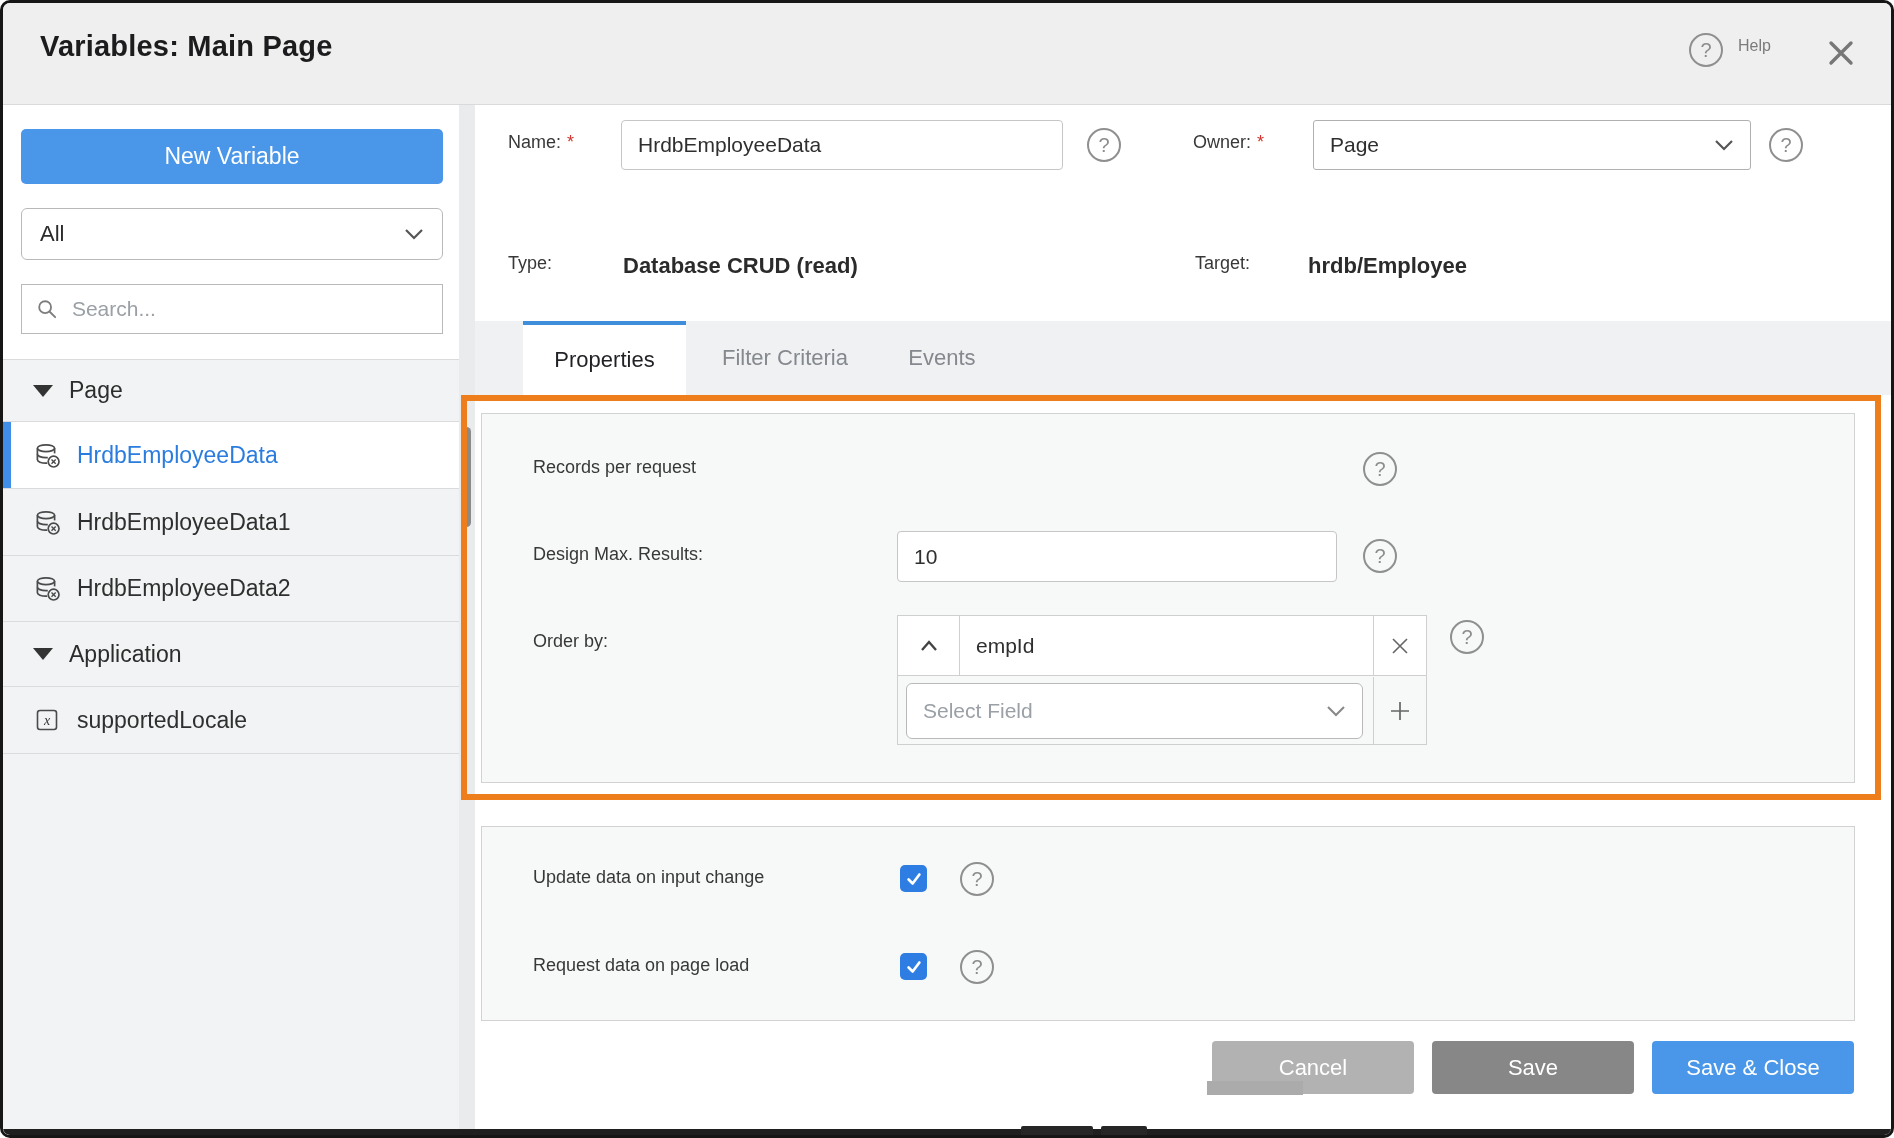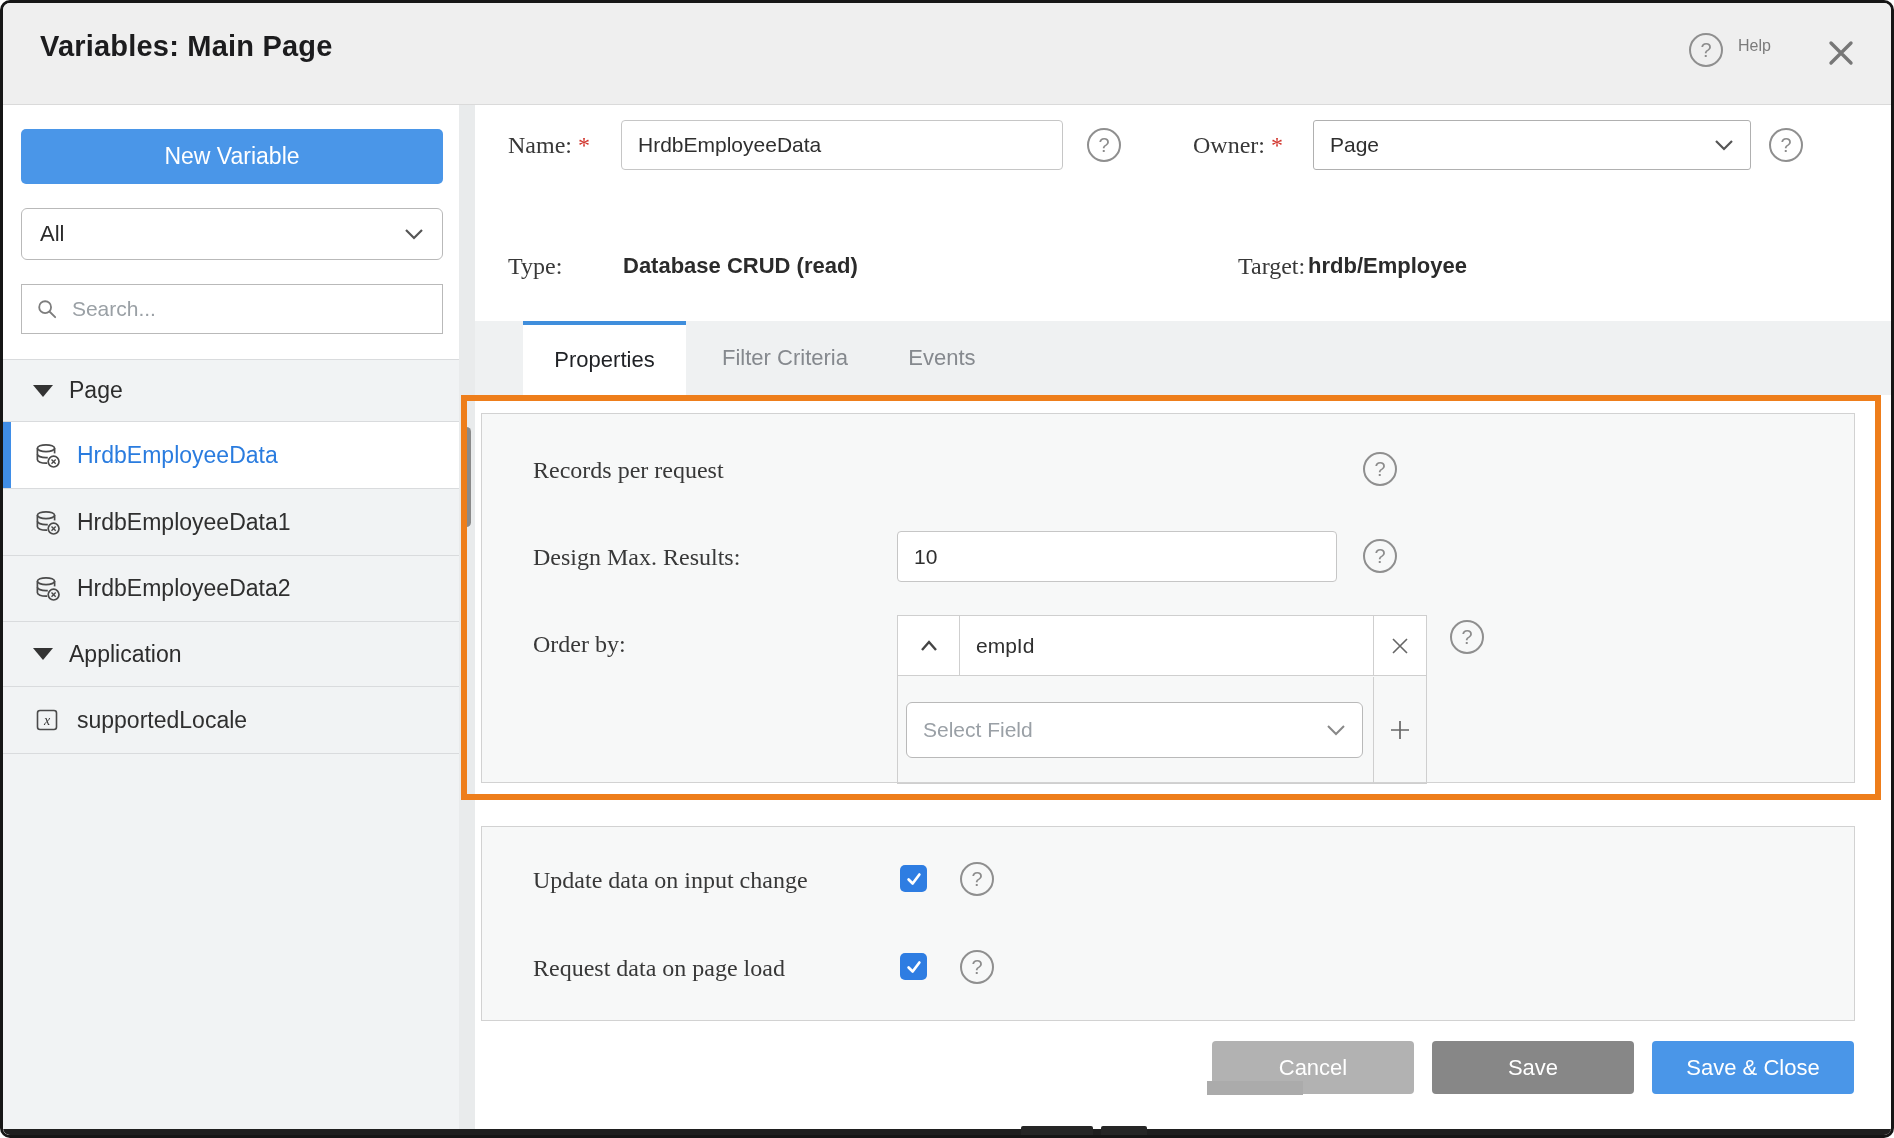--- a/index.html
+++ b/index.html
@@ -37,41 +37,41 @@
   .side-row.hdr-row{font-size:23px;color:#2c2c2c;}
   .tri-down{width:0;height:0;border-left:10px solid transparent;border-right:10px solid transparent;border-top:12px solid #333;}
   .side-row.selected{background:#ffffff;color:#2a7cdf;}
   .side-row.selected::before{content:"";position:absolute;left:0;top:0;bottom:0;width:8px;background:#3f8ee8;}
   .row-icon{display:flex;align-items:center;justify-content:center;width:28px;}
 
   .divider{position:absolute;left:456px;top:102px;width:16px;bottom:0;background:#e9ebec;}
   .scroll-thumb{position:absolute;left:459px;top:424px;width:9px;height:100px;background:#8a8a8a;border-radius:5px;}
 
   
-  .lbl{position:absolute;font-size:24px;color:#383838;font-family:Liberation Serif, serif;}
+  .lbl{position:absolute;font-size:18px;color:#383838;}
   .req{color:#d1342c;margin-left:6px;}
   .txt-input{position:absolute;border:1px solid #c6c6c6;border-radius:4px;font-size:21px;font-family:inherit;
     padding:0 16px;color:#2f2f2f;background:#fff;outline:none;}
   .sel{position:absolute;border:1px solid #b0b0b0;border-radius:3px;background:#fff;display:flex;align-items:center;
     justify-content:space-between;padding:0 16px;font-size:21px;color:#2f2f2f;cursor:pointer;}
   .bold-val{position:absolute;font-size:22px;font-weight:bold;color:#2b2b2b;}
 
   
   .tabbar{position:absolute;left:472px;top:318px;right:0;height:74px;background:#eff1f2;}
   .tab{position:absolute;top:0;height:74px;display:flex;align-items:center;justify-content:center;font-size:22px;color:#85898e;cursor:pointer;}
   .tab.active{background:#ffffff;border-top:4px solid #3f8edc;color:#1f2125;}
 
   
   .orange-box{position:absolute;left:458px;top:392px;width:1420px;height:405px;border:6px solid #ee7e1b;pointer-events:none;z-index:5;}
   .panel{position:absolute;left:478px;width:1374px;background:#f7f8f8;border:1px solid #d2d2d2;}
   .panel1{top:410px;height:370px;}
   .panel2{top:823px;height:195px;}
 
   
-  .orderby{position:absolute;left:894px;top:612px;width:530px;height:169px;border:1px solid #cfcfcf;}
+  .orderby{position:absolute;left:894px;top:612px;width:530px;height:130px;border:1px solid #cfcfcf;}
   .ob-top{position:absolute;left:0;top:0;right:0;height:60px;background:#fff;border-bottom:1px solid #cfcfcf;display:flex;}
   .ob-caret{width:62px;border-right:1px solid #cfcfcf;display:flex;align-items:center;justify-content:center;cursor:pointer;}
   .ob-field{flex:1;display:flex;align-items:center;padding-left:16px;font-size:21px;color:#2f2f2f;}
   .ob-x{width:53px;border-left:1px solid #cfcfcf;display:flex;align-items:center;justify-content:center;cursor:pointer;}
   .ob-bottom{position:absolute;left:0;top:61px;right:0;bottom:0;display:flex;}
   .ob-selwrap{flex:1;display:flex;align-items:center;padding:5px 10px 5px 8px;}
   .ob-select{width:100%;height:56px;border:1px solid #b9b9b9;border-radius:6px;background:#fff;display:flex;
     justify-content:space-between;align-items:center;padding:0 16px;color:#9aa0a6;font-size:21px;cursor:pointer;}
   .ob-plus{width:53px;border-left:1px solid #cfcfcf;display:flex;align-items:center;justify-content:center;cursor:pointer;}
 
@@ -205,21 +205,21 @@
   <div class="sel" style="left:1310px;top:117px;width:438px;height:50px;">
     <span>Page</span>
     <svg width="20" height="12" viewBox="0 0 20 12">
         <polyline points="2,2 10,10 18,2" fill="none" stroke="#555" stroke-width="2.2"></polyline>
       </svg>
   </div>
   <span class="q-circle" style="left:1766px;top:125px;"></span>
 
   <div class="lbl" style="left:505px;top:250px;">Type:</div>
   <div class="bold-val" style="left:620px;top:250px;">Database CRUD (read)</div>
-  <div class="lbl" style="left:1235px;top:250px;">Target:</div>
+  <div class="lbl" style="left:1192px;top:250px;">Target:</div>
   <div class="bold-val" style="left:1305px;top:250px;">hrdb/Employee</div>
 
   <div class="tabbar">
     <div class="tab active" style="left:48px;width:163px;">Properties</div>
     <div class="tab" style="left:228px;width:164px;">Filter Criteria</div>
     <div class="tab" style="left:412px;width:110px;">Events</div>
   </div>
 
   <div class="panel panel1"></div>
 

